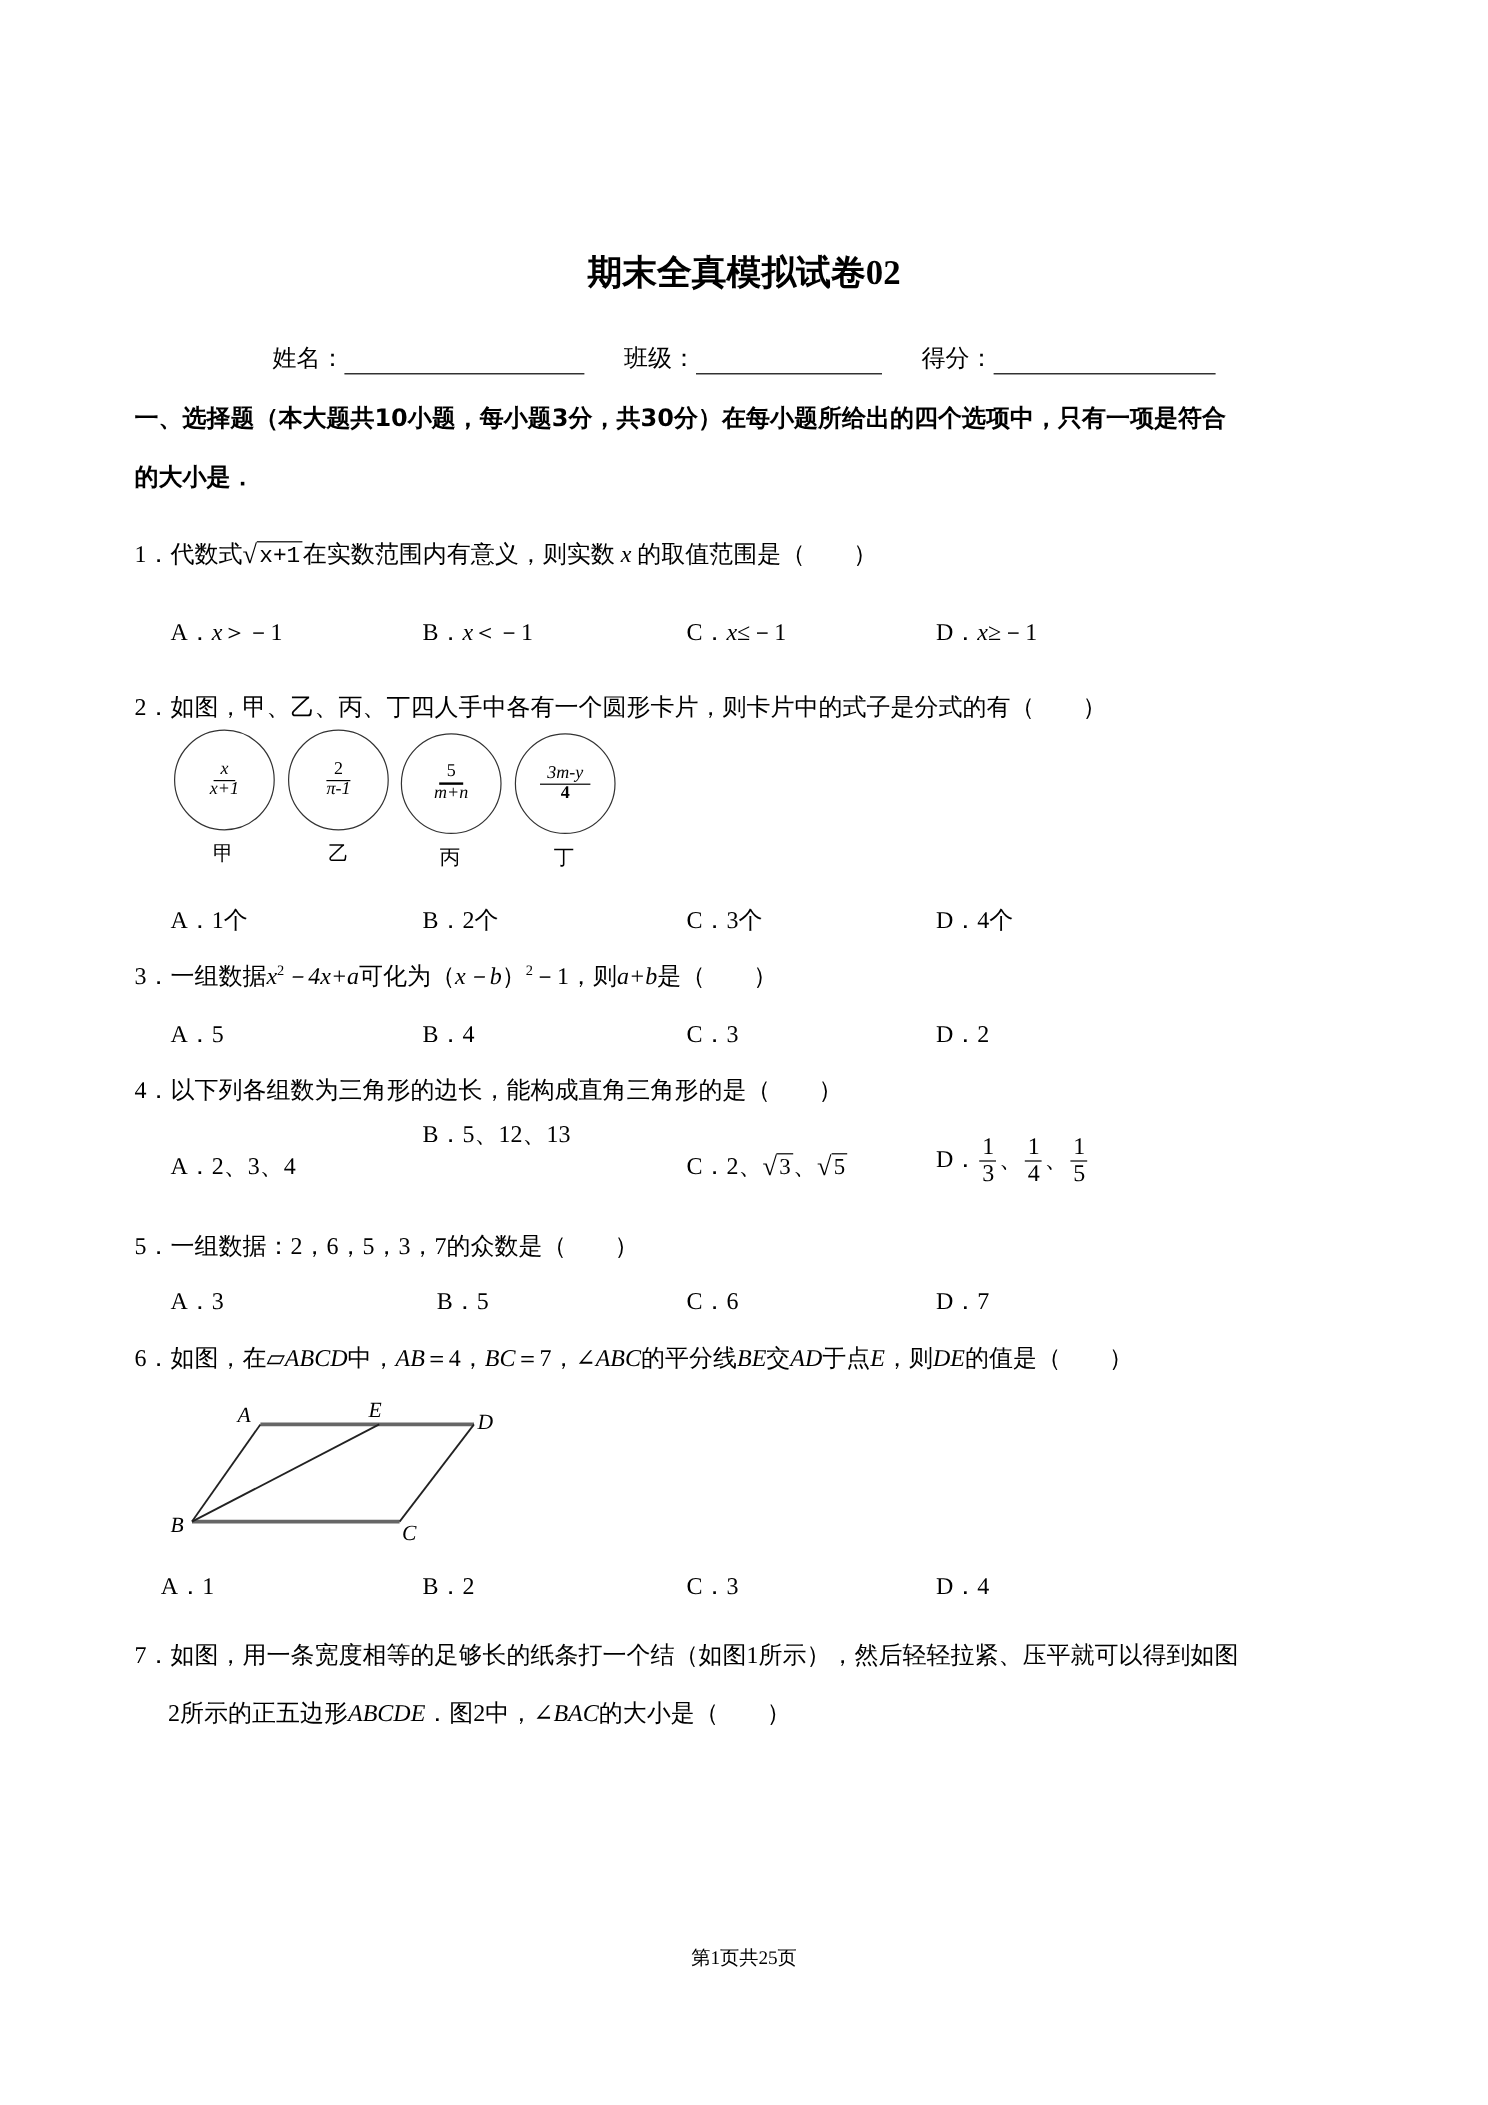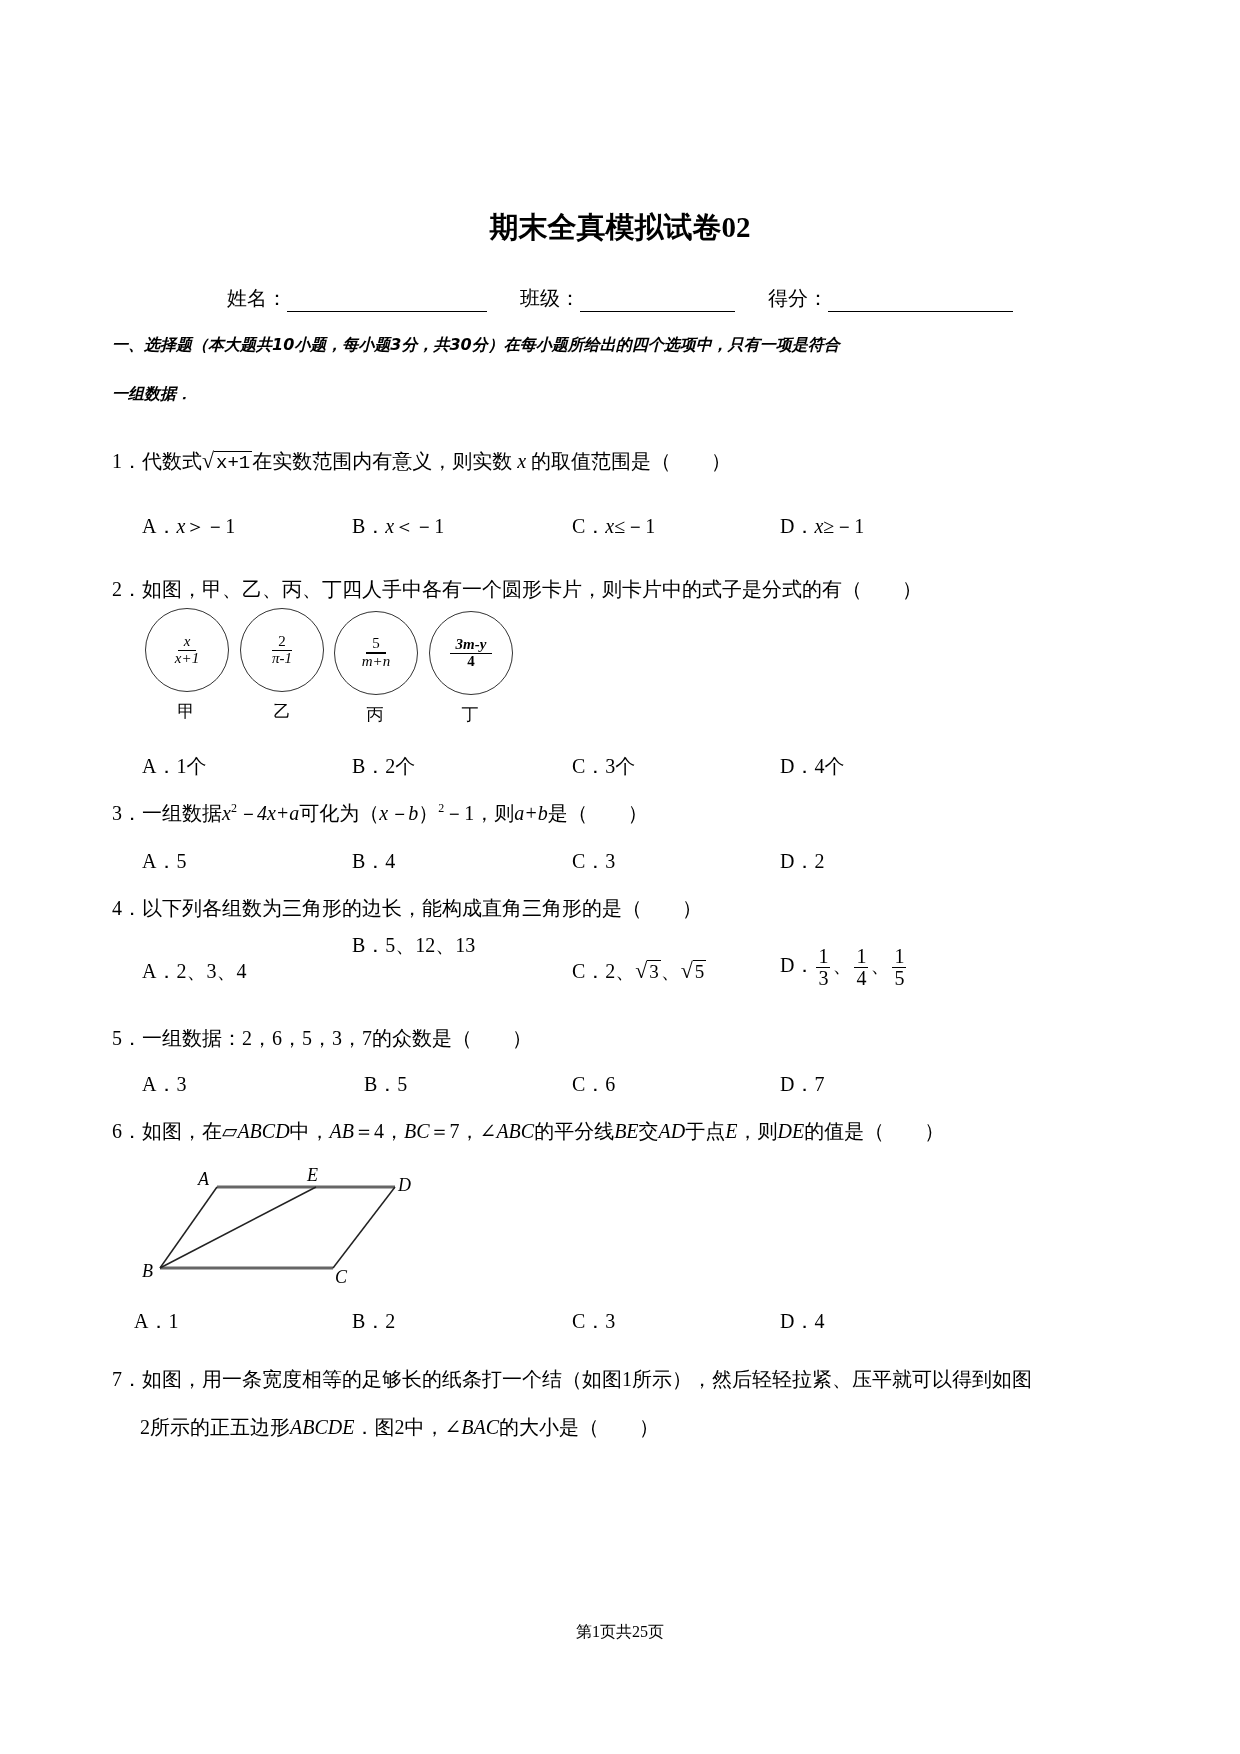--- a/index.html
+++ b/index.html
@@ -3,21 +3,21 @@
 <meta charset="utf-8">
 <style>
   html, body { margin:0; padding:0; background:#ffffff; }
   body { width:1240px; height:1754px; position:relative; overflow:hidden;
          font-family:"Liberation Serif", "DejaVu Serif", serif; color:#000; }
   .abs { position:absolute; white-space:nowrap; }
   .title { top:208px; left:0; width:1240px; text-align:center; font-size:29px; font-weight:bold; }
   .info { top:285px; left:0; width:1240px; text-align:center; font-size:20px; }
   .info .field { display:inline-block; margin:0 14px; }
   .info .blank { display:inline-block; border-bottom:1.5px solid #000; vertical-align:bottom; height:20px; }
-  .section { left:112px; font-size:16px; font-weight:bold; font-family:"DejaVu Sans", sans-serif;font-style:italic; }
+  .section { left:112px; font-size:20px; font-weight:bold; font-family:"DejaVu Sans", sans-serif; }
   .q { left:112px; font-size:20px; }
   .opt { font-size:20px; }
   i.m { font-style:italic; font-family:"Liberation Serif", serif; }
   .sqrt { display:inline-block; position:relative; padding-left:12px; }
   .sqrt .rad { position:absolute; left:0; top:-2px; font-size:22px; }
   .sqrt .body { border-top:1.5px solid #000; padding:0 2px; font-family:"Liberation Mono", monospace; font-size:19px; }
   .frac { display:inline-flex; flex-direction:column; align-items:center; vertical-align:middle; font-size:20px; line-height:1.05; margin:0 2px; }
   .frac .num { border-bottom:1.5px solid #000; padding:0 2px; }
   .card { position:absolute; width:82px; height:82px; border:1.6px solid #333; border-radius:50%;
           display:flex; align-items:center; justify-content:center; }
@@ -32,21 +32,21 @@
 
 <div class="abs title">期末全真模拟试卷02</div>
 
 <div class="abs info">
   <span class="field"><span>姓名：</span><span class="blank" style="width:200px"></span></span>
   <span class="field"><span>班级：</span><span class="blank" style="width:155px"></span></span>
   <span class="field"><span>得分：</span><span class="blank" style="width:185px"></span></span>
 </div>
 
 <div class="abs section" style="top:335px">一、选择题（本大题共10小题，每小题3分，共30分）在每小题所给出的四个选项中，只有一项是符合</div>
-<div class="abs section" style="top:384px">一组数据．</div>
+<div class="abs section" style="top:384px">的大小是．</div>
 
 <div class="abs q" style="top:448px">
   <span>1．</span><span>代数式</span><span class="sqrt"><span class="rad">√</span><span class="body">x+1</span></span><span>在实数范围内有意义，则实数</span> <i class="m">x</i> <span>的取值范围是（　　）</span>
 </div>
 <div class="abs opt" style="top:513px;left:142px"><span>A．</span><i class="m">x</i><span>＞－1</span></div>
 <div class="abs opt" style="top:513px;left:352px"><span>B．</span><i class="m">x</i><span>＜－1</span></div>
 <div class="abs opt" style="top:513px;left:572px"><span>C．</span><i class="m">x</i><span>≤－1</span></div>
 <div class="abs opt" style="top:513px;left:780px"><span>D．</span><i class="m">x</i><span>≥－1</span></div>
 
 <div class="abs q" style="top:576px"><span>2．</span><span>如图，甲、乙、丙、丁四人手中各有一个圆形卡片，则卡片中的式子是分式的有（　　）</span></div>
@@ -64,21 +64,21 @@
     </span>
   </div>
 <div class="card" style="left:334px;top:611px">
     <span class="frac">
       <span class="num" style="border-bottom-width:2.5px">5</span>
       <i class="m">m+n</i>
     </span>
   </div>
 <div class="card" style="left:429px;top:611px">
     <span class="frac">
-      <i class="num m" style="font-weight:bold">3m-y</i>
+      <i class="num m" style="font-weight:normal">3m-y</i>
       <b>4</b>
     </span>
   </div>
 
 <div class="card-label" style="left:166px;top:700px">甲</div>
 <div class="card-label" style="left:262px;top:700px">乙</div>
 <div class="card-label" style="left:355px;top:703px">丙</div>
 <div class="card-label" style="left:450px;top:703px">丁</div>
 
 <div class="abs opt" style="top:753px;left:142px"><span>A．</span><span>1个</span></div>

